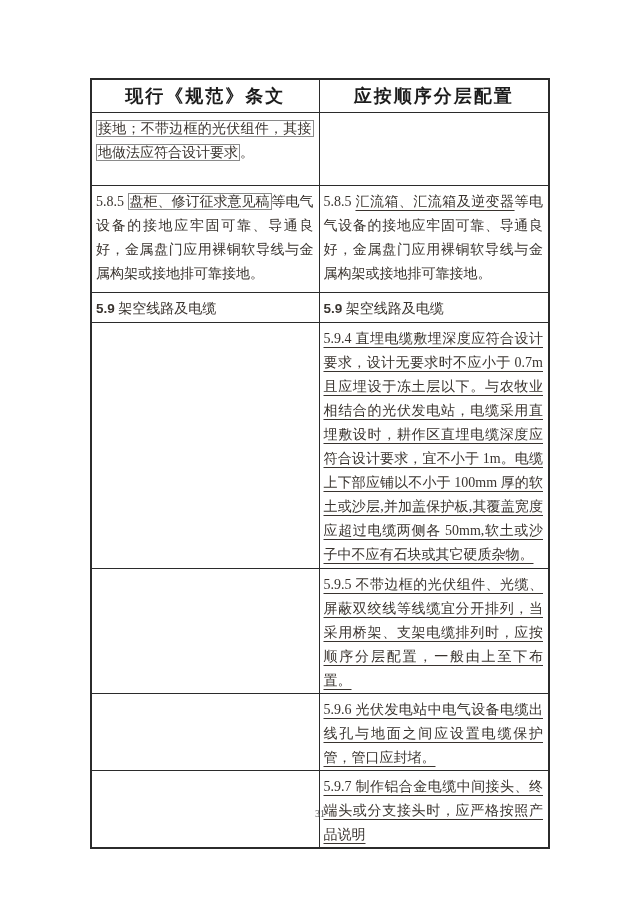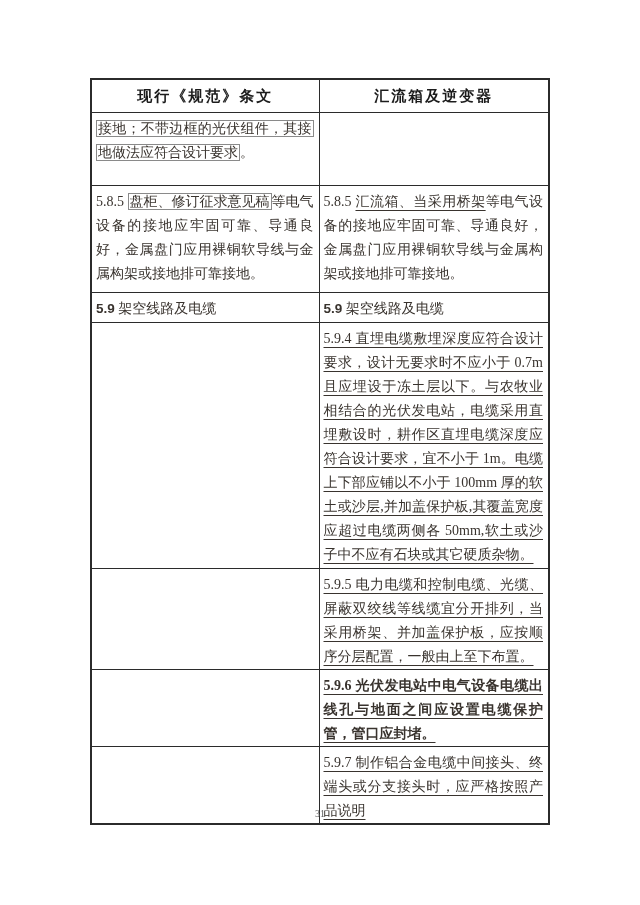--- a/index.html
+++ b/index.html
@@ -25,21 +25,21 @@
   table.cmp col.c1 { width: 228px; }
   table.cmp col.c2 { width: 230px; }
   table.cmp th {
     border: 1px solid #2b2b2b;
     height: 32px;
     padding: 0;
     text-align: center;
     vertical-align: middle;
     font-family: "Liberation Sans", "DejaVu Sans", sans-serif;
     font-weight: bold;
-    font-size: 15px;
+    font-size: 18px;
     letter-spacing: 2px;
     color: #1c1c1c;
   }
   table.cmp td {
     border: 1px solid #2b2b2b;
     vertical-align: top;
     padding: 4px 5px 0 4px;
     font-size: 14px;
     line-height: 24px;
     text-align: justify;
@@ -80,45 +80,45 @@
 <div class="sheet">
 
   <table class="cmp">
     <colgroup>
       <col class="c1">
       <col class="c2">
     </colgroup>
     <thead>
       <tr>
         <th>现行《规范》条文</th>
-        <th>汇流箱及逆变器</th>
+        <th>应按顺序分层配置</th>
       </tr>
     </thead>
     <tbody id="table-body">
         <tr style="height: 73px; margin-top: 8px;">
           <td><span class="seg-box">接地；不带边框的光伏组件，其接地做法应符合设计要求</span><span>。</span></td>
           <td></td>
         </tr>
         <tr style="height: 107px;">
           <td><span>5.8.5 </span><span class="seg-box">盘柜、修订征求意见稿</span><span>等电气设备的接地应牢固可靠、导通良好，金属盘门应用裸铜软导线与金属构架或接地排可靠接地。</span></td>
-          <td class="revision"><span>5.8.5 </span><span class="seg-ul">汇流箱、当采用桥架</span><span>等电气设备的接地应牢固可靠、导通良好，金属盘门应用裸铜软导线与金属构架或接地排可靠接地。</span></td>
+          <td class="revision"><span>5.8.5 </span><span class="seg-ul">汇流箱、汇流箱及逆变器</span><span>等电气设备的接地应牢固可靠、导通良好，金属盘门应用裸铜软导线与金属构架或接地排可靠接地。</span></td>
         </tr>
         <tr style="height: 30px; padding-left: 22px;">
           <td><span class="seg-num">5.9</span><span> 架空线路及电缆</span></td>
           <td><span class="seg-num">5.9</span><span> 架空线路及电缆</span></td>
         </tr>
         <tr style="height: 246px;">
           <td></td>
           <td class="revision"><span class="seg-ul">5.9.4 直埋电缆敷埋深度应符合设计要求，设计无要求时不应小于 0.7m 且应埋设于冻土层以下。与农牧业相结合的光伏发电站，电缆采用直埋敷设时，耕作区直埋电缆深度应符合设计要求，宜不小于 1m。电缆上下部应铺以不小于 100mm 厚的软土或沙层,并加盖保护板,其覆盖宽度应超过电缆两侧各 50mm,软土或沙子中不应有石块或其它硬质杂物。</span></td>
         </tr>
         <tr style="height: 100px;">
           <td></td>
-          <td class="revision"><span class="seg-ul">5.9.5 电力电缆和控制电缆、光缆、屏蔽双绞线等线缆宜分开排列，当采用桥架、并加盖保护板，应按顺序分层配置，一般由上至下布置。</span></td>
+          <td class="revision"><span class="seg-ul">5.9.5 不带边框的光伏组件、光缆、屏蔽双绞线等线缆宜分开排列，当采用桥架、支架电缆排列时，应按顺序分层配置，一般由上至下布置。</span></td>
         </tr>
-        <tr style="height: 69px; font-weight: bold;">
+        <tr style="height: 69px;">
           <td></td>
           <td class="revision"><span class="seg-ul">5.9.6 光伏发电站中电气设备电缆出线孔与地面之间应设置电缆保护管，管口应封堵。</span></td>
         </tr>
         <tr style="height: 51px;">
           <td></td>
           <td class="revision"><span class="seg-ul">5.9.7 制作铝合金电缆中间接头、终端头或分支接头时，应严格按照产品说明</span></td>
         </tr>
       </tbody>
   </table>
 

